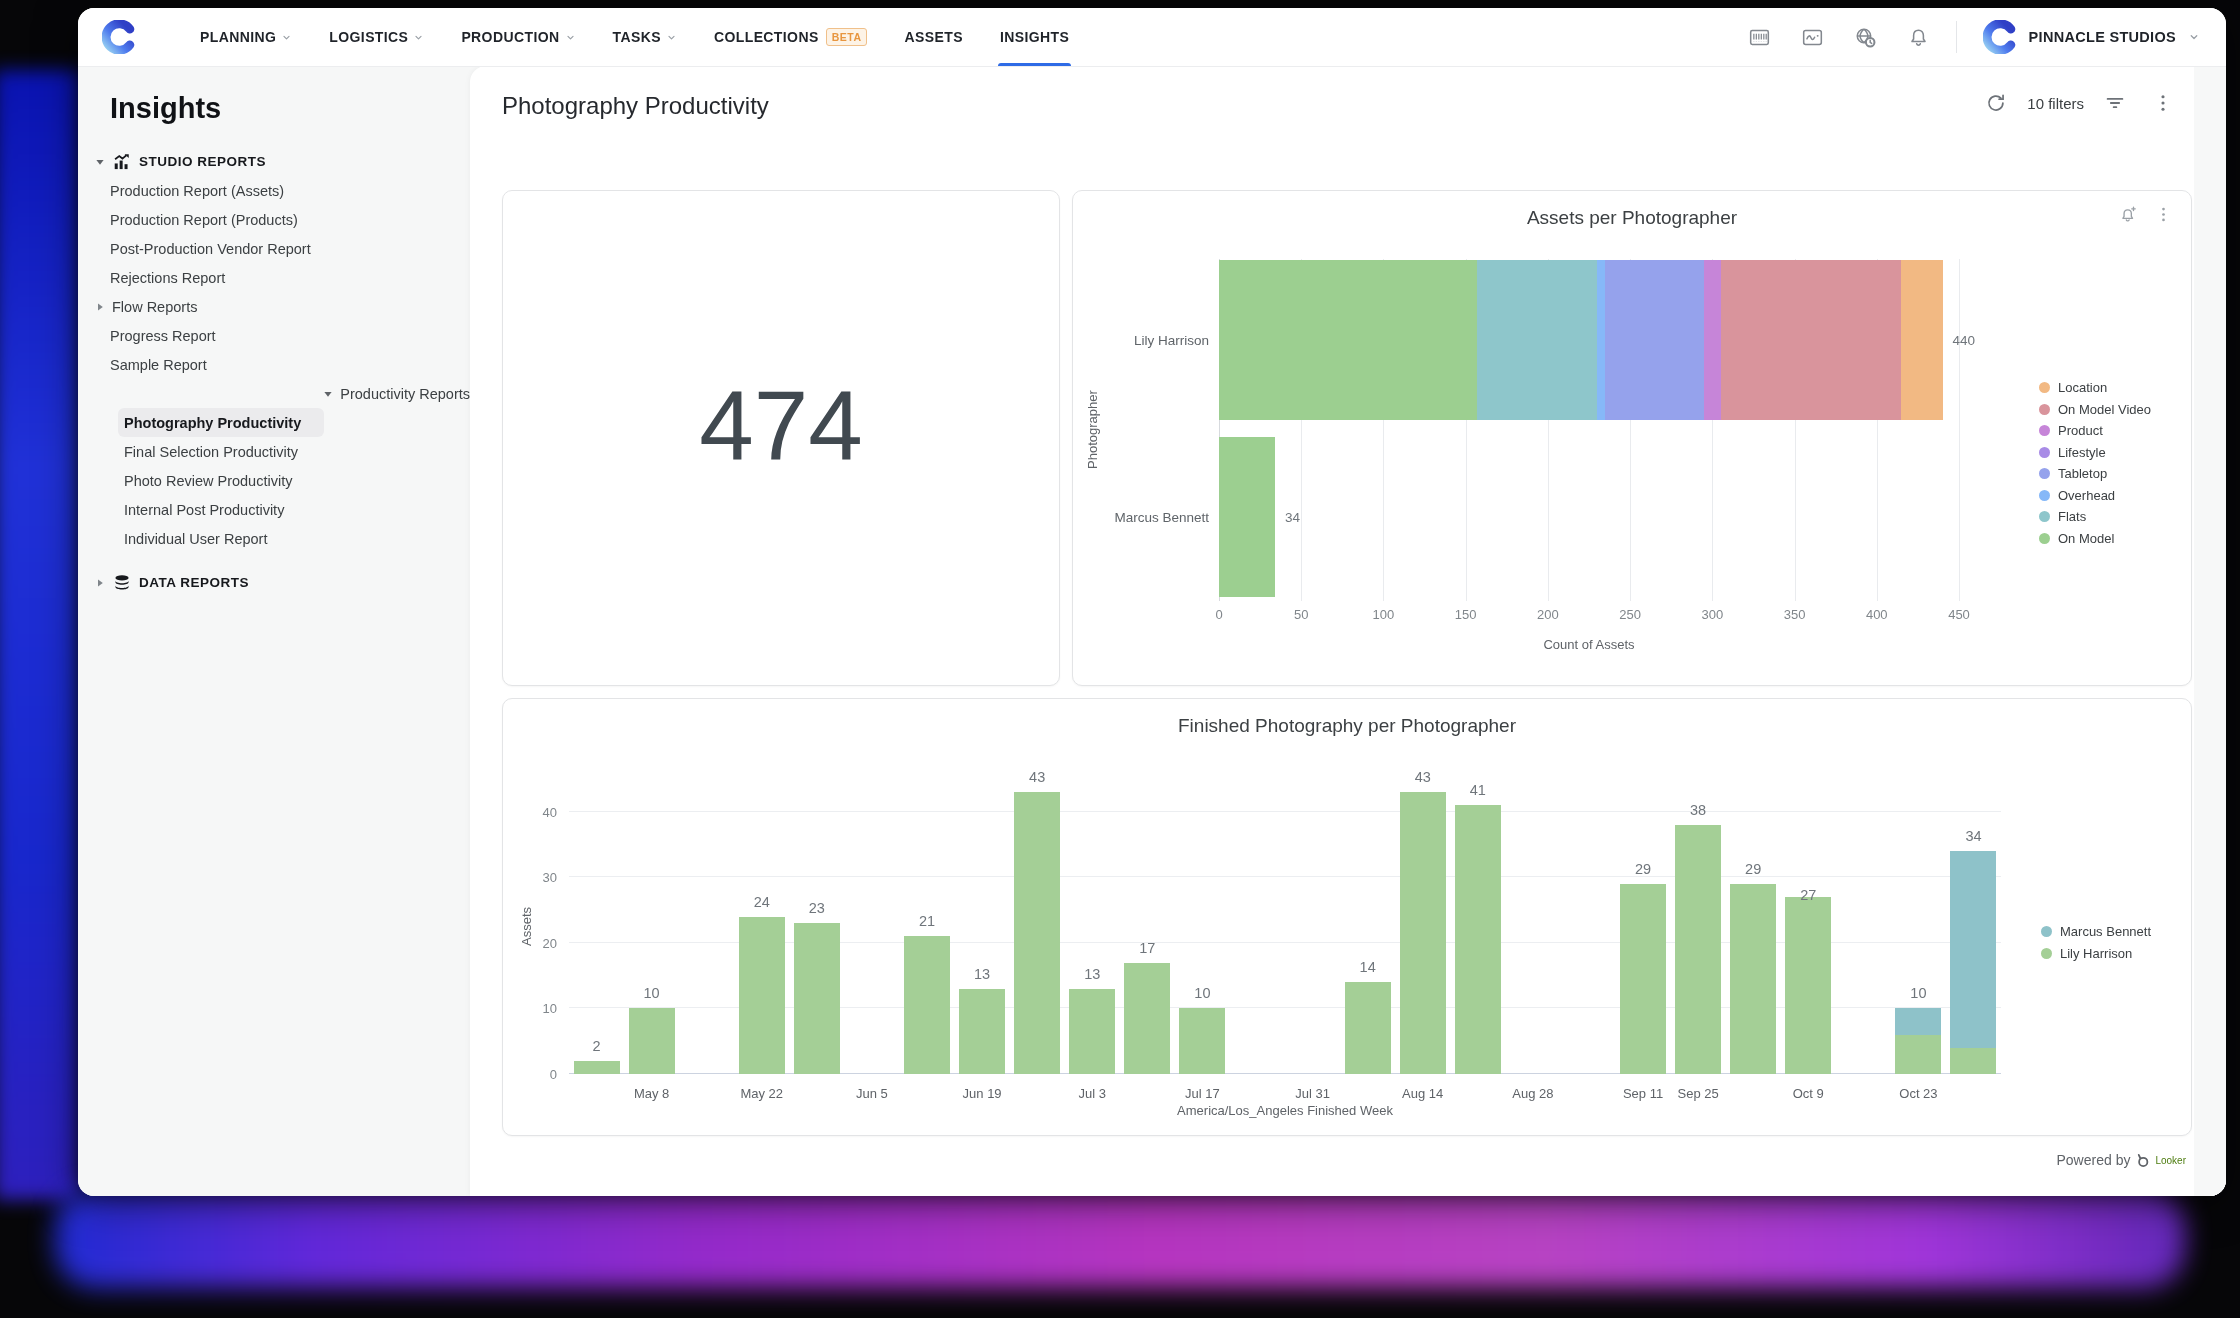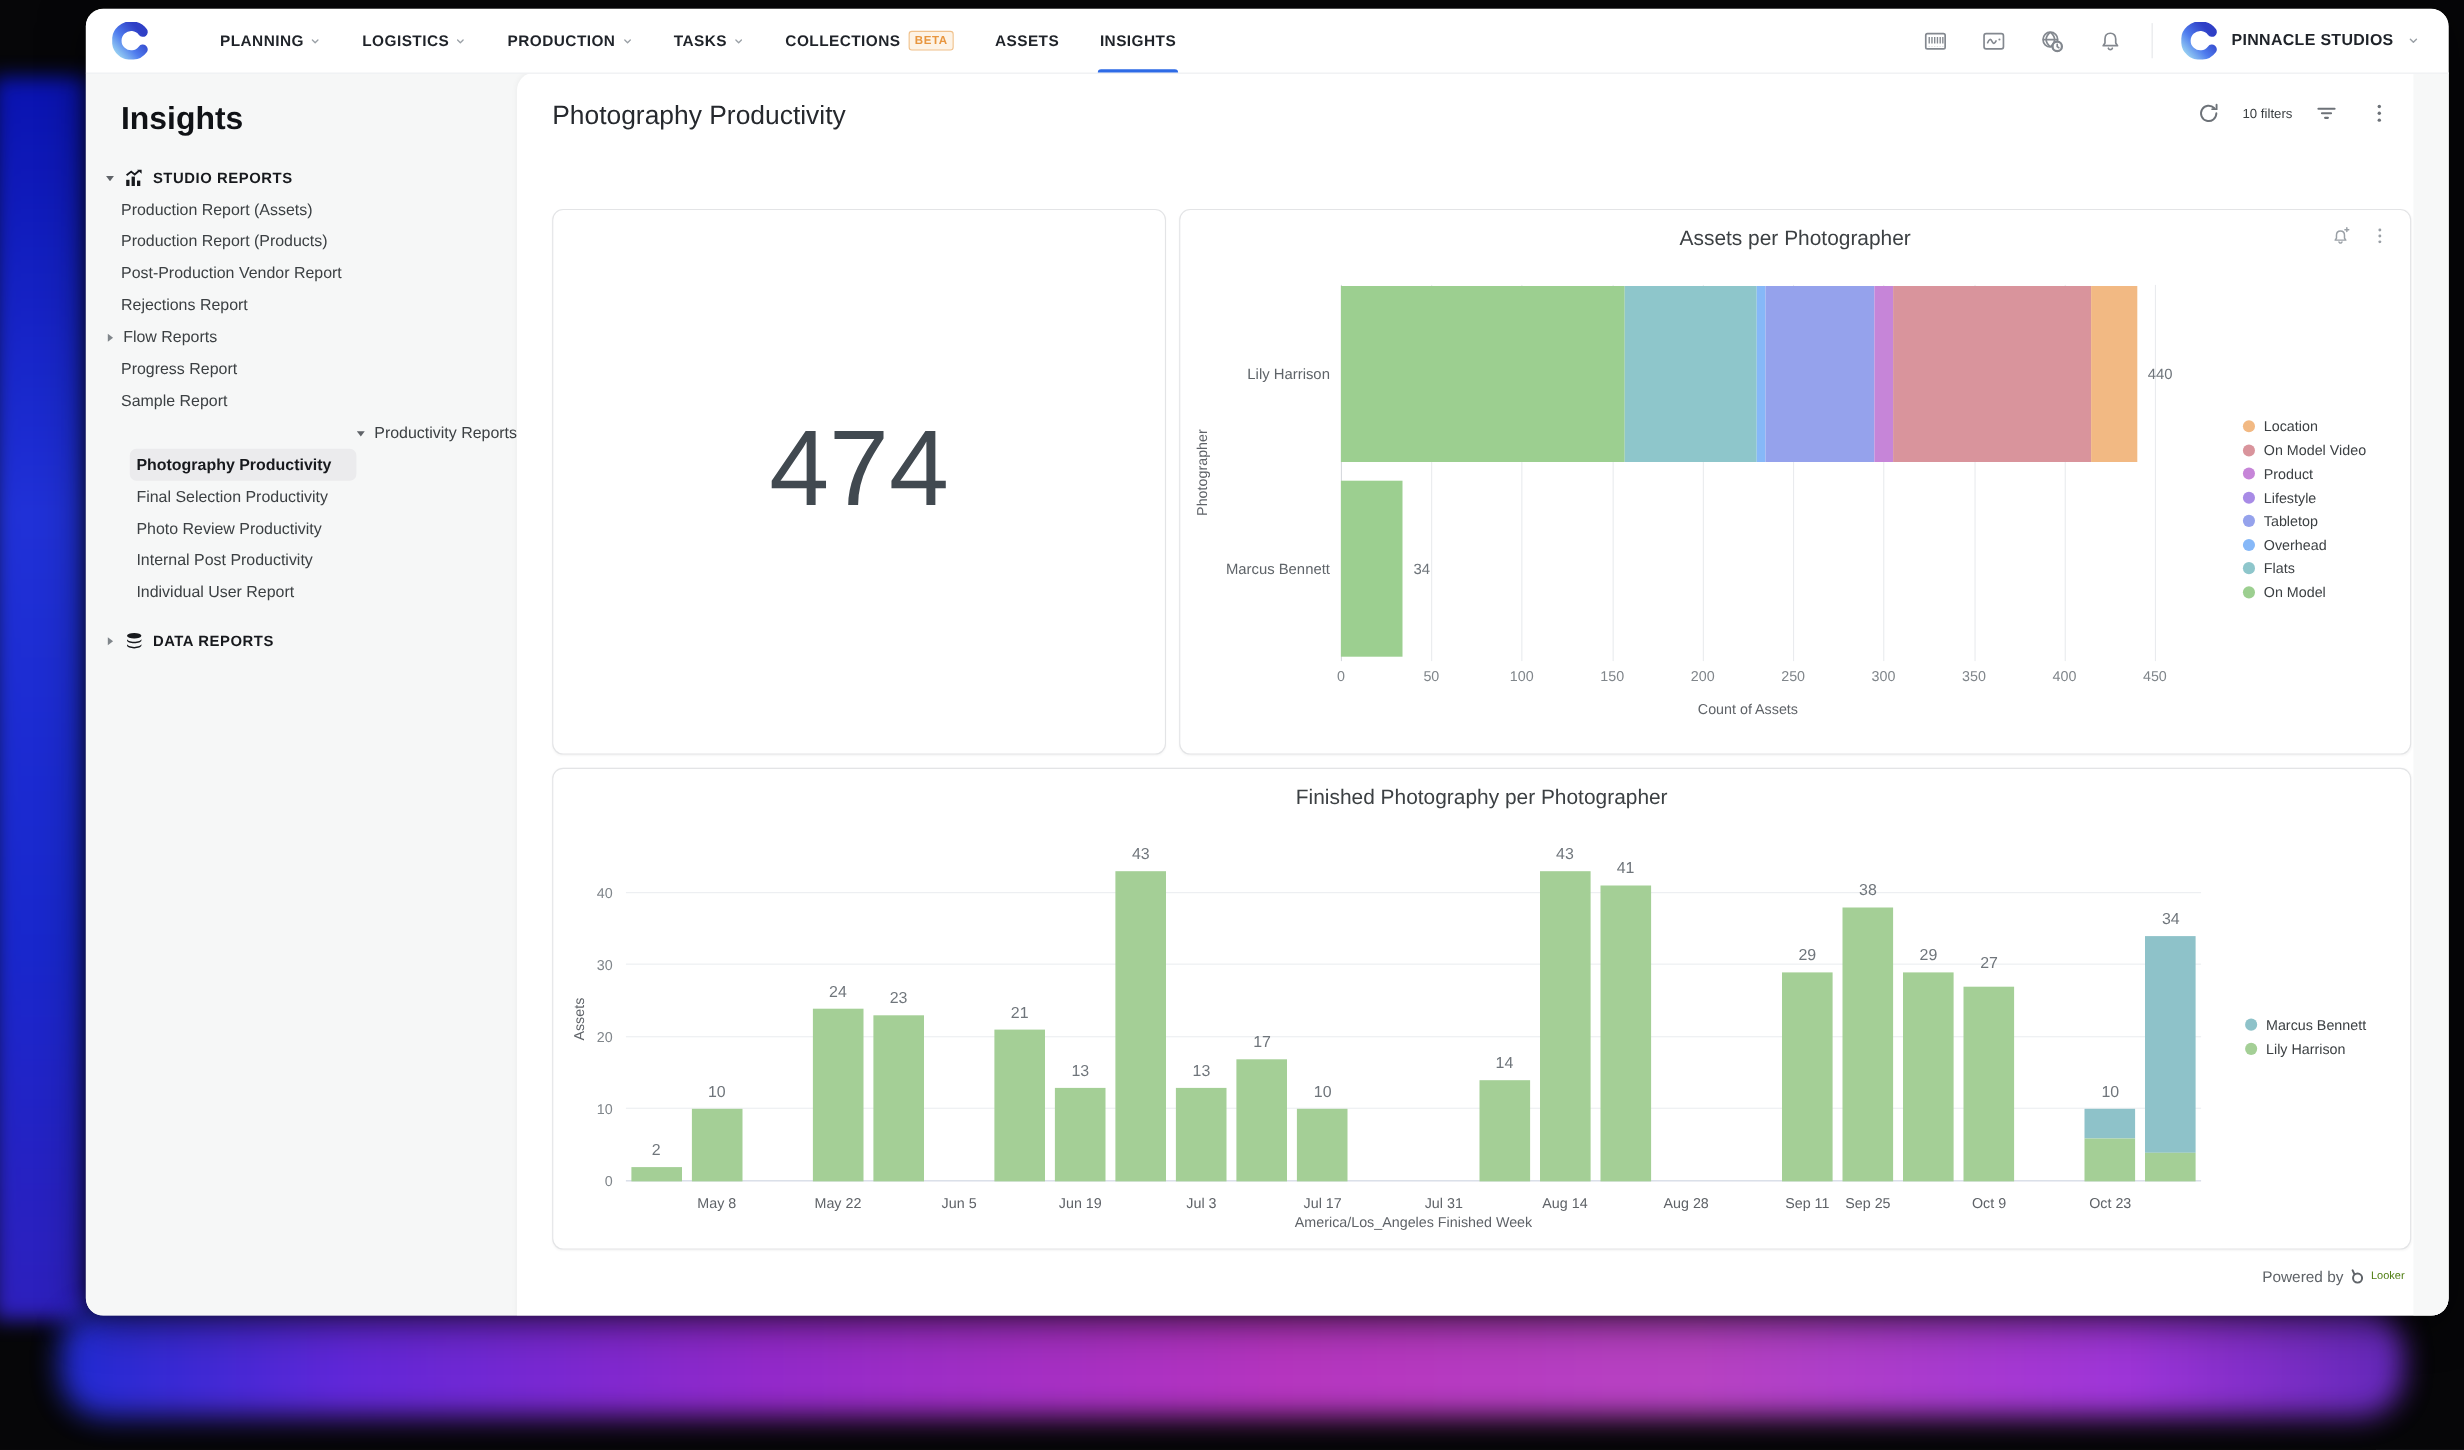--- a/index.html
+++ b/index.html
@@ -48,21 +48,21 @@
     background:#ebebed;border-radius:6px;z-index:-1;}
   .tree-row.section.gap{margin-top:15px;}
   .tree{position:relative;z-index:1;}
   
   .main-panel{position:absolute;left:392px;top:0;right:0;bottom:0;background:#fff;border-top-left-radius:16px;
     box-shadow:0 0 6px rgba(0,0,0,.05);}
   .scroll-gutter{position:absolute;top:0;right:0;width:32px;bottom:0;background:#f7f8f8;}
   .page-header-title{position:absolute;left:32px;top:26px;font-size:24px;color:#26292e;font-weight:400;}
   .page-controls{position:absolute;right:52px;top:26px;display:flex;align-items:center;gap:20px;color:#6d7278;}
   .page-controls .picon{width:22px;height:22px;display:inline-flex;cursor:pointer;}
-  .filters-label{font-size:12px;color:#3c4043;}
+  .filters-label{font-size:15px;color:#3c4043;}
   .card{position:absolute;background:#fff;border:1px solid #e3e4e6;border-radius:10px;box-shadow:0 1px 2px rgba(0,0,0,.04);}
   
   .card-kpi{left:32px;top:124px;width:556px;height:494px;}
   .kpi-value{position:absolute;left:0;width:100%;top:178px;text-align:center;font-size:98px;color:#414950;font-weight:400;}
   .kpi-label{position:absolute;left:0;width:100%;top:328px;text-align:center;font-size:20px;color:#4b5158;}
   
   .card-title{position:absolute;left:0;width:100%;top:16px;text-align:center;font-size:19px;color:#3c4043;}
   .card-icons{position:absolute;right:18px;top:14px;display:flex;gap:16px;color:#9aa0a6;}
   .card-icons .picon{width:19px;height:19px;display:inline-flex;cursor:pointer;}
   .card-h{left:602px;top:124px;width:1118px;height:494px;}
@@ -567,21 +567,21 @@
                 <div class="vslot">
                   <div class="vstack">
                     <div class="vseg" style="height: 190.111px; background: rgb(164, 207, 150);"></div>
                   </div>
                   <div class="vlab" style="bottom: 197.111px;">29</div>
                 </div>
                 <div class="vslot">
                   <div class="vstack">
                     <div class="vseg" style="height: 177px; background: rgb(164, 207, 150);"></div>
                   </div>
-                  <div class="vlab" style="bottom: 190px;">27</div>
+                  <div class="vlab" style="bottom: 171px;">27</div>
                   <div class="vtick">Oct 9</div>
                 </div>
                 <div class="vslot"></div>
                 <div class="vslot">
                   <div class="vstack">
                     <div class="vseg" style="height: 39.3333px; background: rgb(164, 207, 150);"></div>
                     <div class="vseg" style="height: 26.2222px; background: rgb(142, 194, 201);"></div>
                   </div>
                   <div class="vlab" style="bottom: 72.5556px;">10</div>
                   <div class="vtick">Oct 23</div>

